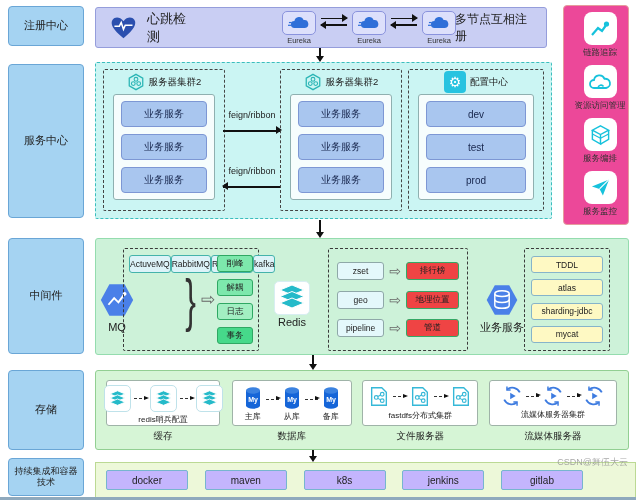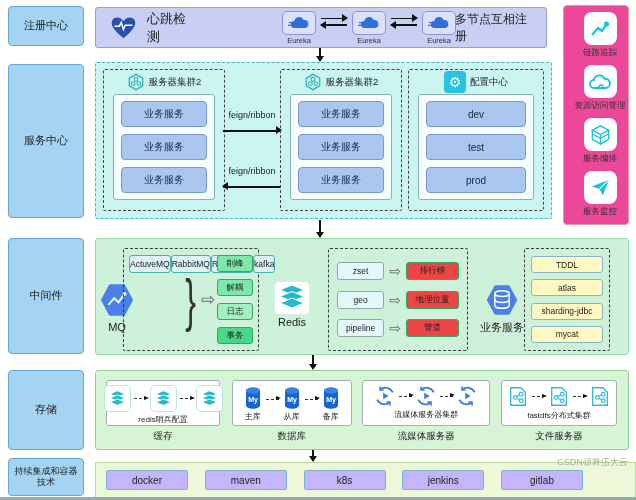--- a/index.html
+++ b/index.html
@@ -424,52 +424,20 @@
                 <ellipse cx="10" cy="4.5" rx="7" ry="3.2" fill="#3b82e0"></ellipse>
                 <text x="10" y="16" font-size="7" font-weight="bold" fill="#fff" text-anchor="middle">My</text>
               </svg>
             <span>备库</span>
           </div>
         </div>
       </div>
       <span class="scaption">数据库</span>
     </div>
 
-    <div class="sgroup" style="width:134px;">
-      <div class="sbox" style="width:128px;height:46px;box-sizing:border-box;">
-        <div class="sicons">
-          <svg width="22" height="22" viewBox="0 0 24 24">
-              <path d="M20.5,8 a9,9 0 0 0 -14,-3" fill="none" stroke="#3d7be0" stroke-width="2"></path>
-              <path d="M3.5,16 a9,9 0 0 0 14,3" fill="none" stroke="#3d7be0" stroke-width="2"></path>
-              <polyline points="6.5,1.5 6.5,5.5 10.5,5.5" fill="none" stroke="#3d7be0" stroke-width="1.6"></polyline>
-              <polyline points="17.5,22.5 17.5,18.5 13.5,18.5" fill="none" stroke="#3d7be0" stroke-width="1.6"></polyline>
-              <polygon points="10,8.5 16,12 10,15.5" fill="#3d7be0"></polygon>
-            </svg>
-          <div class="dash-arrow"></div>
-          <svg width="22" height="22" viewBox="0 0 24 24">
-              <path d="M20.5,8 a9,9 0 0 0 -14,-3" fill="none" stroke="#3d7be0" stroke-width="2"></path>
-              <path d="M3.5,16 a9,9 0 0 0 14,3" fill="none" stroke="#3d7be0" stroke-width="2"></path>
-              <polyline points="6.5,1.5 6.5,5.5 10.5,5.5" fill="none" stroke="#3d7be0" stroke-width="1.6"></polyline>
-              <polyline points="17.5,22.5 17.5,18.5 13.5,18.5" fill="none" stroke="#3d7be0" stroke-width="1.6"></polyline>
-              <polygon points="10,8.5 16,12 10,15.5" fill="#3d7be0"></polygon>
-            </svg>
-          <div class="dash-arrow"></div>
-          <svg width="22" height="22" viewBox="0 0 24 24">
-              <path d="M20.5,8 a9,9 0 0 0 -14,-3" fill="none" stroke="#3d7be0" stroke-width="2"></path>
-              <path d="M3.5,16 a9,9 0 0 0 14,3" fill="none" stroke="#3d7be0" stroke-width="2"></path>
-              <polyline points="6.5,1.5 6.5,5.5 10.5,5.5" fill="none" stroke="#3d7be0" stroke-width="1.6"></polyline>
-              <polyline points="17.5,22.5 17.5,18.5 13.5,18.5" fill="none" stroke="#3d7be0" stroke-width="1.6"></polyline>
-              <polygon points="10,8.5 16,12 10,15.5" fill="#3d7be0"></polygon>
-            </svg>
-        </div>
-        <span class="slabel">流媒体服务器集群</span>
-      </div>
-      <span class="scaption">流媒体服务器</span>
-    </div>
-
     <div class="sgroup" style="width:122px;">
       <div class="sbox" style="width:116px;height:46px;box-sizing:border-box;">
         <div class="sicons">
           <svg width="22" height="23" viewBox="0 0 24 24">
               <path d="M4,2.5 h11 l5,5 v14 h-16 z" fill="none" stroke="#35b8d8" stroke-width="1.5"></path>
               <circle cx="9" cy="13" r="2" fill="none" stroke="#35b8d8" stroke-width="1.3"></circle>
               <circle cx="15.5" cy="9.5" r="2" fill="none" stroke="#35b8d8" stroke-width="1.3"></circle>
               <circle cx="15.5" cy="16.5" r="2" fill="none" stroke="#35b8d8" stroke-width="1.3"></circle>
               <line x1="10.8" y1="12" x2="13.8" y2="10.3" stroke="#35b8d8" stroke-width="1.1"></line>
               <line x1="10.8" y1="14" x2="13.8" y2="15.7" stroke="#35b8d8" stroke-width="1.1"></line>
@@ -490,20 +458,52 @@
               <circle cx="15.5" cy="9.5" r="2" fill="none" stroke="#35b8d8" stroke-width="1.3"></circle>
               <circle cx="15.5" cy="16.5" r="2" fill="none" stroke="#35b8d8" stroke-width="1.3"></circle>
               <line x1="10.8" y1="12" x2="13.8" y2="10.3" stroke="#35b8d8" stroke-width="1.1"></line>
               <line x1="10.8" y1="14" x2="13.8" y2="15.7" stroke="#35b8d8" stroke-width="1.1"></line>
             </svg>
         </div>
         <span class="slabel">fastdfs分布式集群</span>
       </div>
       <span class="scaption">文件服务器</span>
     </div>
+
+    <div class="sgroup" style="width:134px;">
+      <div class="sbox" style="width:128px;height:46px;box-sizing:border-box;">
+        <div class="sicons">
+          <svg width="22" height="22" viewBox="0 0 24 24">
+              <path d="M20.5,8 a9,9 0 0 0 -14,-3" fill="none" stroke="#3d7be0" stroke-width="2"></path>
+              <path d="M3.5,16 a9,9 0 0 0 14,3" fill="none" stroke="#3d7be0" stroke-width="2"></path>
+              <polyline points="6.5,1.5 6.5,5.5 10.5,5.5" fill="none" stroke="#3d7be0" stroke-width="1.6"></polyline>
+              <polyline points="17.5,22.5 17.5,18.5 13.5,18.5" fill="none" stroke="#3d7be0" stroke-width="1.6"></polyline>
+              <polygon points="10,8.5 16,12 10,15.5" fill="#3d7be0"></polygon>
+            </svg>
+          <div class="dash-arrow"></div>
+          <svg width="22" height="22" viewBox="0 0 24 24">
+              <path d="M20.5,8 a9,9 0 0 0 -14,-3" fill="none" stroke="#3d7be0" stroke-width="2"></path>
+              <path d="M3.5,16 a9,9 0 0 0 14,3" fill="none" stroke="#3d7be0" stroke-width="2"></path>
+              <polyline points="6.5,1.5 6.5,5.5 10.5,5.5" fill="none" stroke="#3d7be0" stroke-width="1.6"></polyline>
+              <polyline points="17.5,22.5 17.5,18.5 13.5,18.5" fill="none" stroke="#3d7be0" stroke-width="1.6"></polyline>
+              <polygon points="10,8.5 16,12 10,15.5" fill="#3d7be0"></polygon>
+            </svg>
+          <div class="dash-arrow"></div>
+          <svg width="22" height="22" viewBox="0 0 24 24">
+              <path d="M20.5,8 a9,9 0 0 0 -14,-3" fill="none" stroke="#3d7be0" stroke-width="2"></path>
+              <path d="M3.5,16 a9,9 0 0 0 14,3" fill="none" stroke="#3d7be0" stroke-width="2"></path>
+              <polyline points="6.5,1.5 6.5,5.5 10.5,5.5" fill="none" stroke="#3d7be0" stroke-width="1.6"></polyline>
+              <polyline points="17.5,22.5 17.5,18.5 13.5,18.5" fill="none" stroke="#3d7be0" stroke-width="1.6"></polyline>
+              <polygon points="10,8.5 16,12 10,15.5" fill="#3d7be0"></polygon>
+            </svg>
+        </div>
+        <span class="slabel">流媒体服务器集群</span>
+      </div>
+      <span class="scaption">流媒体服务器</span>
+    </div>
   </div>
 
   <div class="devops">
     <div class="dev-chip">docker</div>
     <div class="dev-chip">maven</div>
     <div class="dev-chip">k8s</div>
     <div class="dev-chip">jenkins</div>
     <div class="dev-chip">gitlab</div>
   </div>
 

